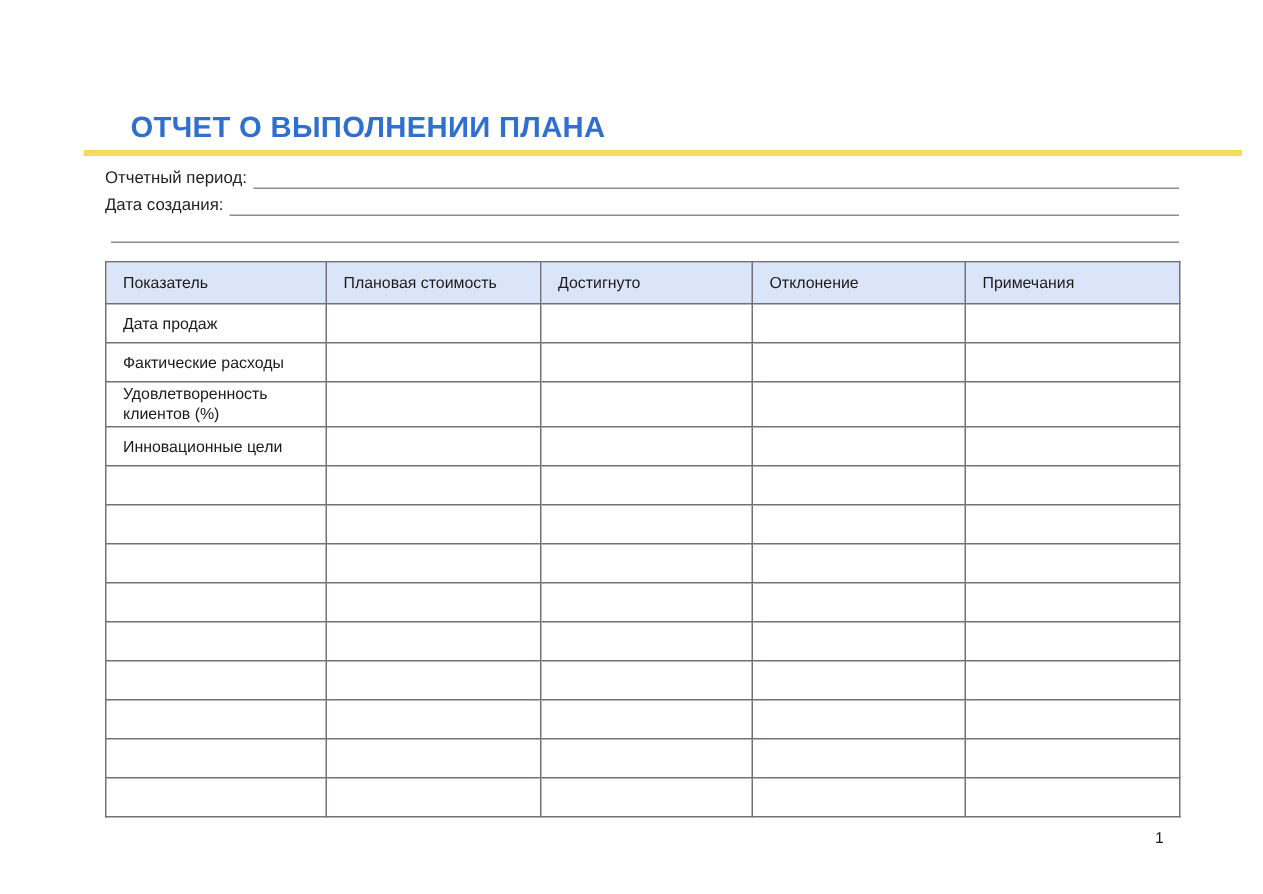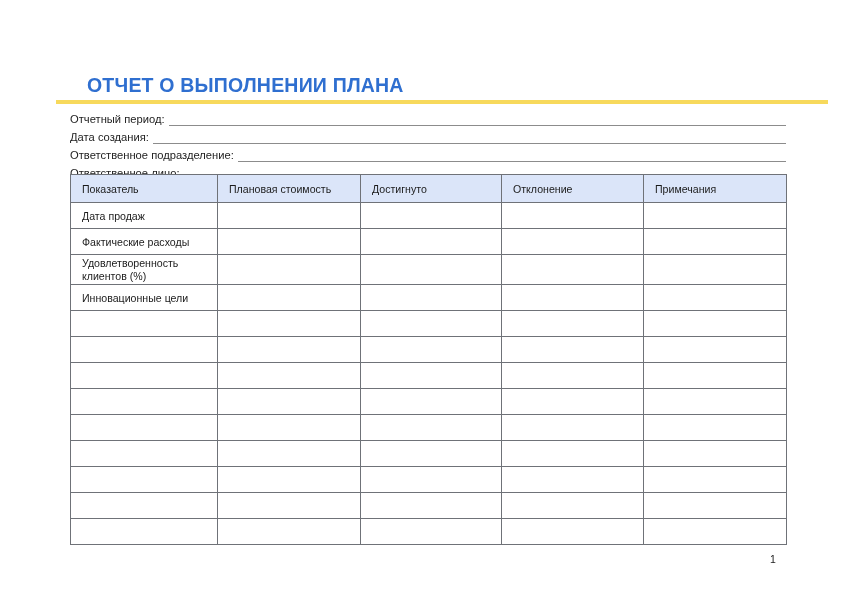--- a/index.html
+++ b/index.html
@@ -139,25 +139,20 @@
   <div class="meta">
     <div class="meta-row">
       <span class="meta-label">Отчетный период:</span>
       <span class="meta-line"></span>
     </div>
     <div class="meta-row">
       <span class="meta-label">Дата создания:</span>
       <span class="meta-line"></span>
     </div>
     <div class="meta-row">
-      <span class="meta-label">Ответственное подразделение:</span>
-      <span class="meta-line"></span>
-    </div>
-    <div class="meta-row">
-      <span class="meta-label">Ответственное лицо:</span>
       <span class="meta-line"></span>
     </div>
   </div>
 
   <table class="grid">
     <colgroup>
       <col class="col-1">
         <col class="col-2">
         <col class="col-3">
         <col class="col-4">

